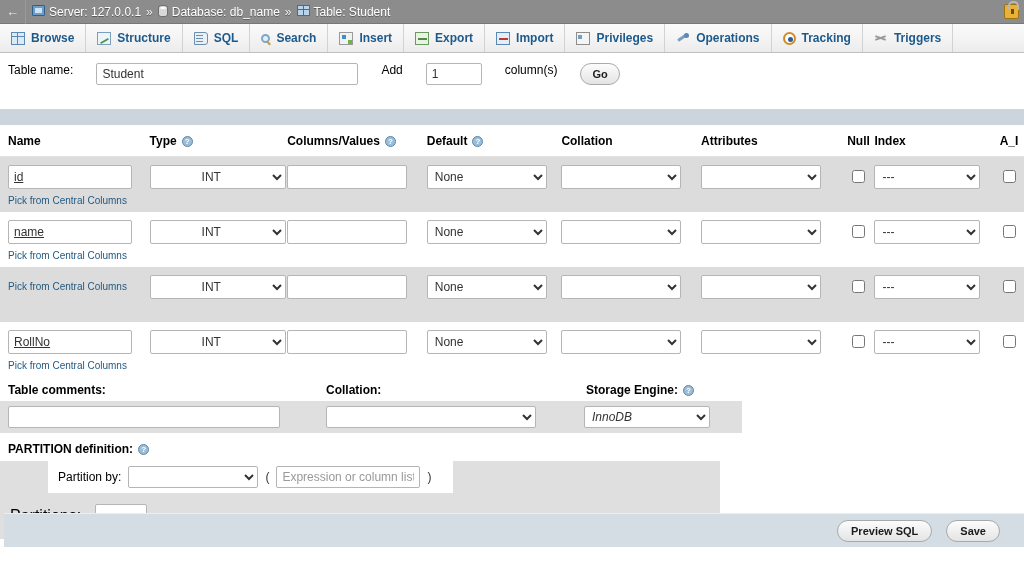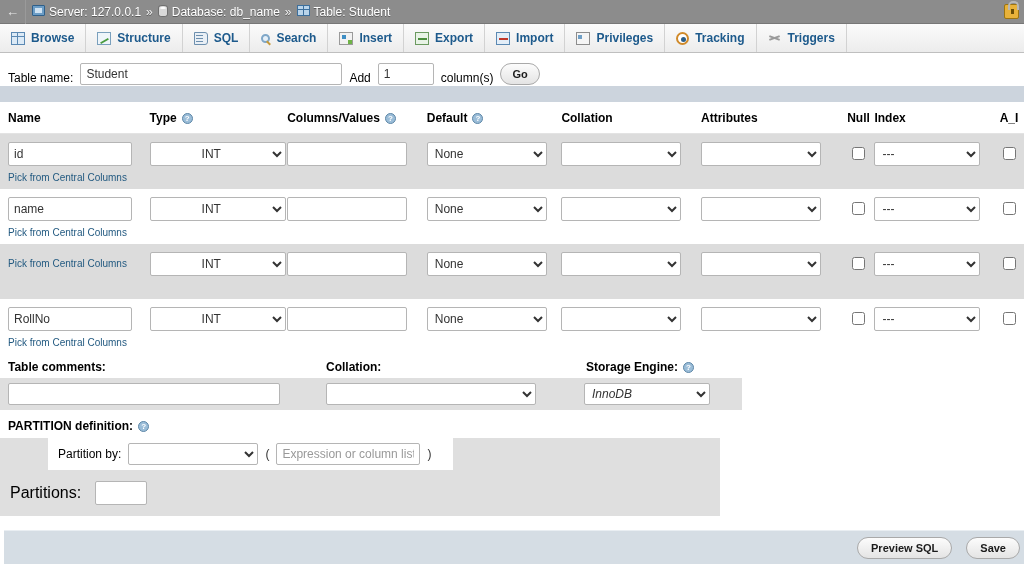--- a/index.html
+++ b/index.html
@@ -115,23 +115,23 @@
   .tico-ops { background:transparent; }
   .tico-ops::before { content:""; position:absolute; left:1px; top:4px; width:11px; height:3px; background:#7c9fbe; transform:rotate(-35deg); border-radius:1px; }
   .tico-ops::after { content:""; position:absolute; left:8px; top:1px; width:5px; height:5px; background:#5b89b3; border-radius:50%; }
   .tico-track { border-radius:50%; border:2px solid #d08a2a; background:#fff; width:13px; height:13px; }
   .tico-track::after { content:""; position:absolute; left:3px; top:3px; width:5px; height:5px; background:#2c5f8a; border-radius:50%; }
   .tico-trig::before { content:""; position:absolute; left:1px; top:5px; width:11px; height:2px; background:#9a9a9a; transform:rotate(-20deg); }
   .tico-trig::after { content:""; position:absolute; left:1px; top:5px; width:11px; height:2px; background:#9a9a9a; transform:rotate(20deg); }
 
   
   .tablename-row {
-    display: flex; align-items: flex-end;
-    gap: 7px;
-    padding: 10px 0 1px 8px;
+    display: flex; align-items: flex-start;
+    gap: 23px;
+    padding: 10px 0 24px 8px;
     font-size: 12px;
   }
   .tablename-row label { color:#000; }
   input[type="text"], input[type="number"] {
     font-family: "Liberation Sans", sans-serif;
     font-size: 12px;
     border: 1px solid #b5b5b5;
     background: #fff;
     padding: 3px 5px;
     color: #333;
@@ -189,21 +189,21 @@
   .c-ai   { width: 30px; text-align: center; }
 
   .col-row {
     display: flex; align-items: flex-start;
     padding: 8px 0 0 8px;
     height: 55px;
   }
   .col-row.alt { background: #dcdcdc; }
 
   .namecell { display: flex; flex-direction: column; }
-  .inp-colname { width: 124px; height: 24px; }
+  .inp-colname { width: 124px; height: 24px; text-decoration: underline; }
   .central-link {
     color: #235a81;
     font-size: 10px;
     margin-top: 6px;
     cursor: pointer;
     text-decoration: none;
   }
 
   select {
     font-family: "Liberation Sans", sans-serif;
@@ -277,27 +277,27 @@
     gap: 14px;
     height: 46px;
     padding-left: 10px;
   }
   .partitions-row .lbl { font-size: 16px; }
   .inp-partitions { width: 52px; height: 24px; }
 
   
   .footer {
     position: absolute;
-    left: 4px; right: 0; bottom: 0;
+    left: 4px; right: 0; bottom: 17px;
     height: 34px;
     background: #d5dde4;
     border-top: 1px solid #e9eef2;
     display: flex; align-items: center; justify-content: flex-end;
     gap: 14px;
-    padding-right: 4px;
+    padding-right: 24px;
   }
   .footer .btn { padding: 4px 13px; }
 </style>
 </head>
 <body>
 
 <div class="breadcrumb-bar">
   <div class="back-arrow">←</div>
   <div class="crumbs">
     <span class="crumb">
@@ -343,20 +343,24 @@
     <span class="tico tico-export"></span>
     <span class="tab-label">Export</span>
   </div>
   <div class="tab">
     <span class="tico tico-import"></span>
     <span class="tab-label">Import</span>
   </div>
   <div class="tab">
     <span class="tico tico-priv"></span>
     <span class="tab-label">Privileges</span>
+  </div>
+  <div class="tab">
+    <span class="tico tico-ops"></span>
+    <span class="tab-label">Operations</span>
   </div>
   <div class="tab">
     <span class="tico tico-track"></span>
     <span class="tab-label">Tracking</span>
   </div>
   <div class="tab">
     <span class="tico tico-trig"></span>
     <span class="tab-label">Triggers</span>
   </div>
 </div>

